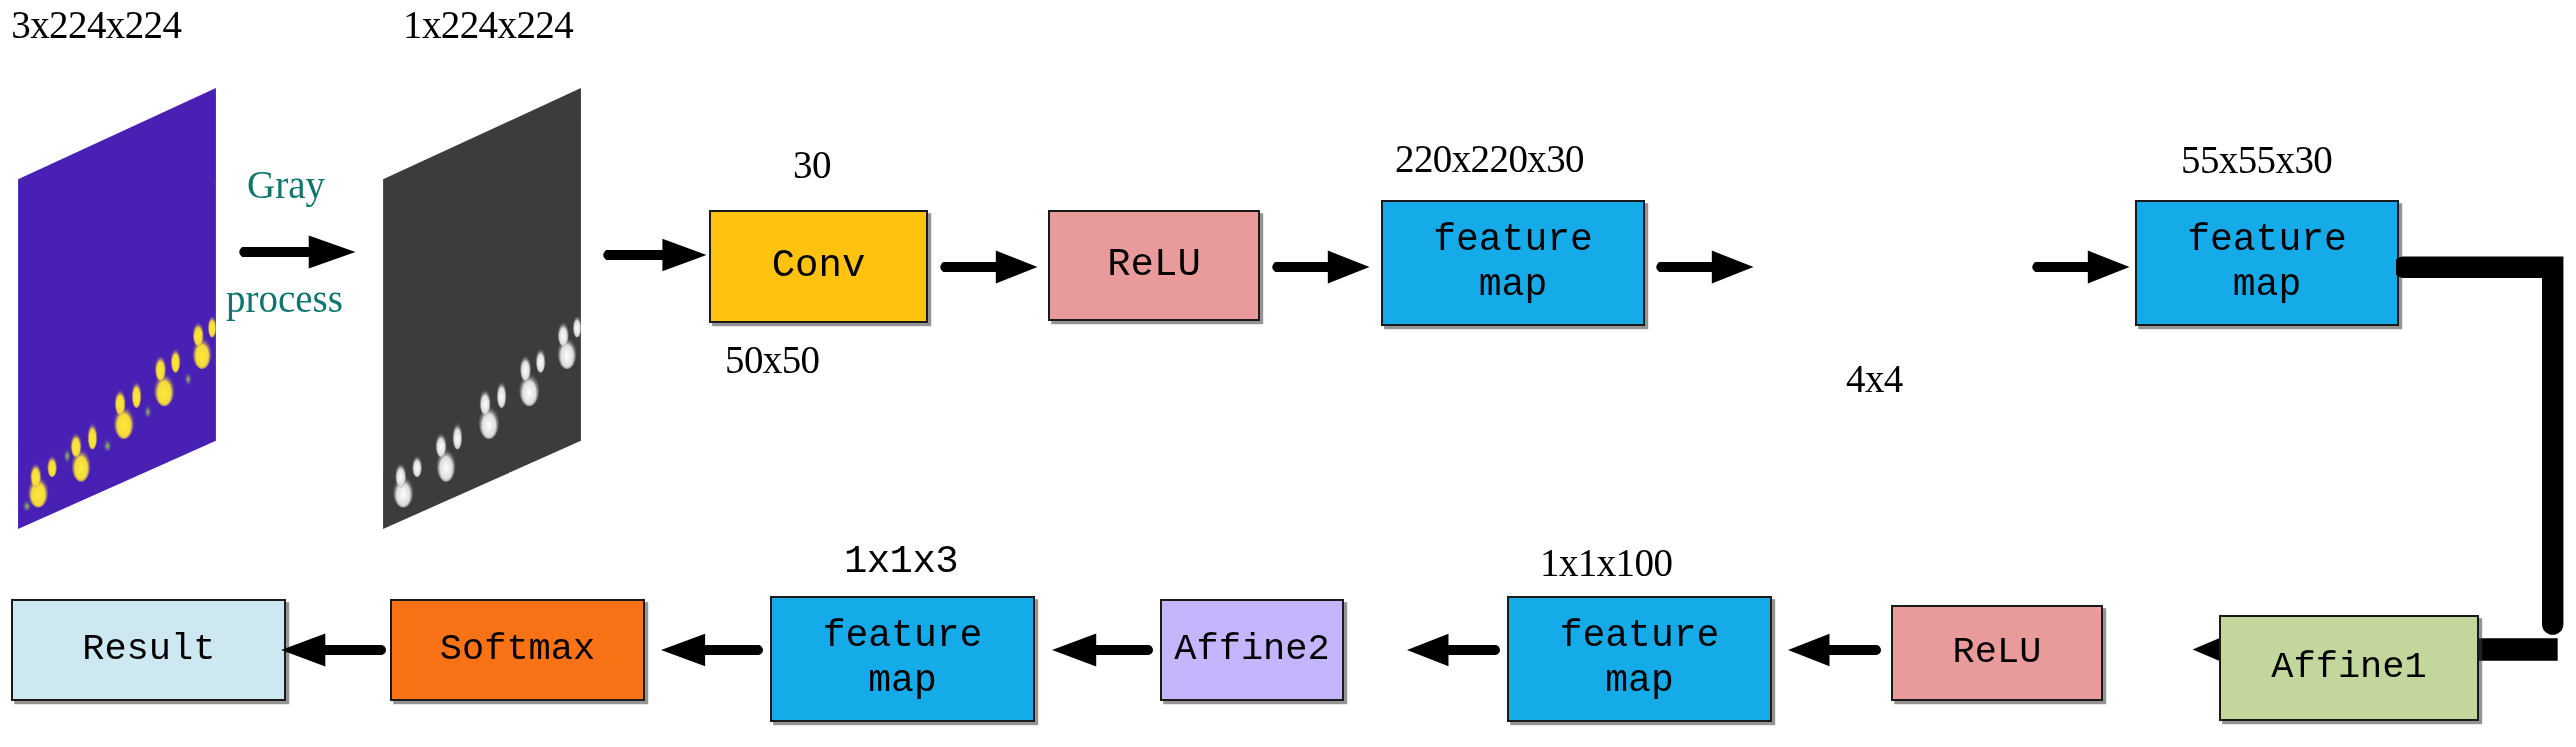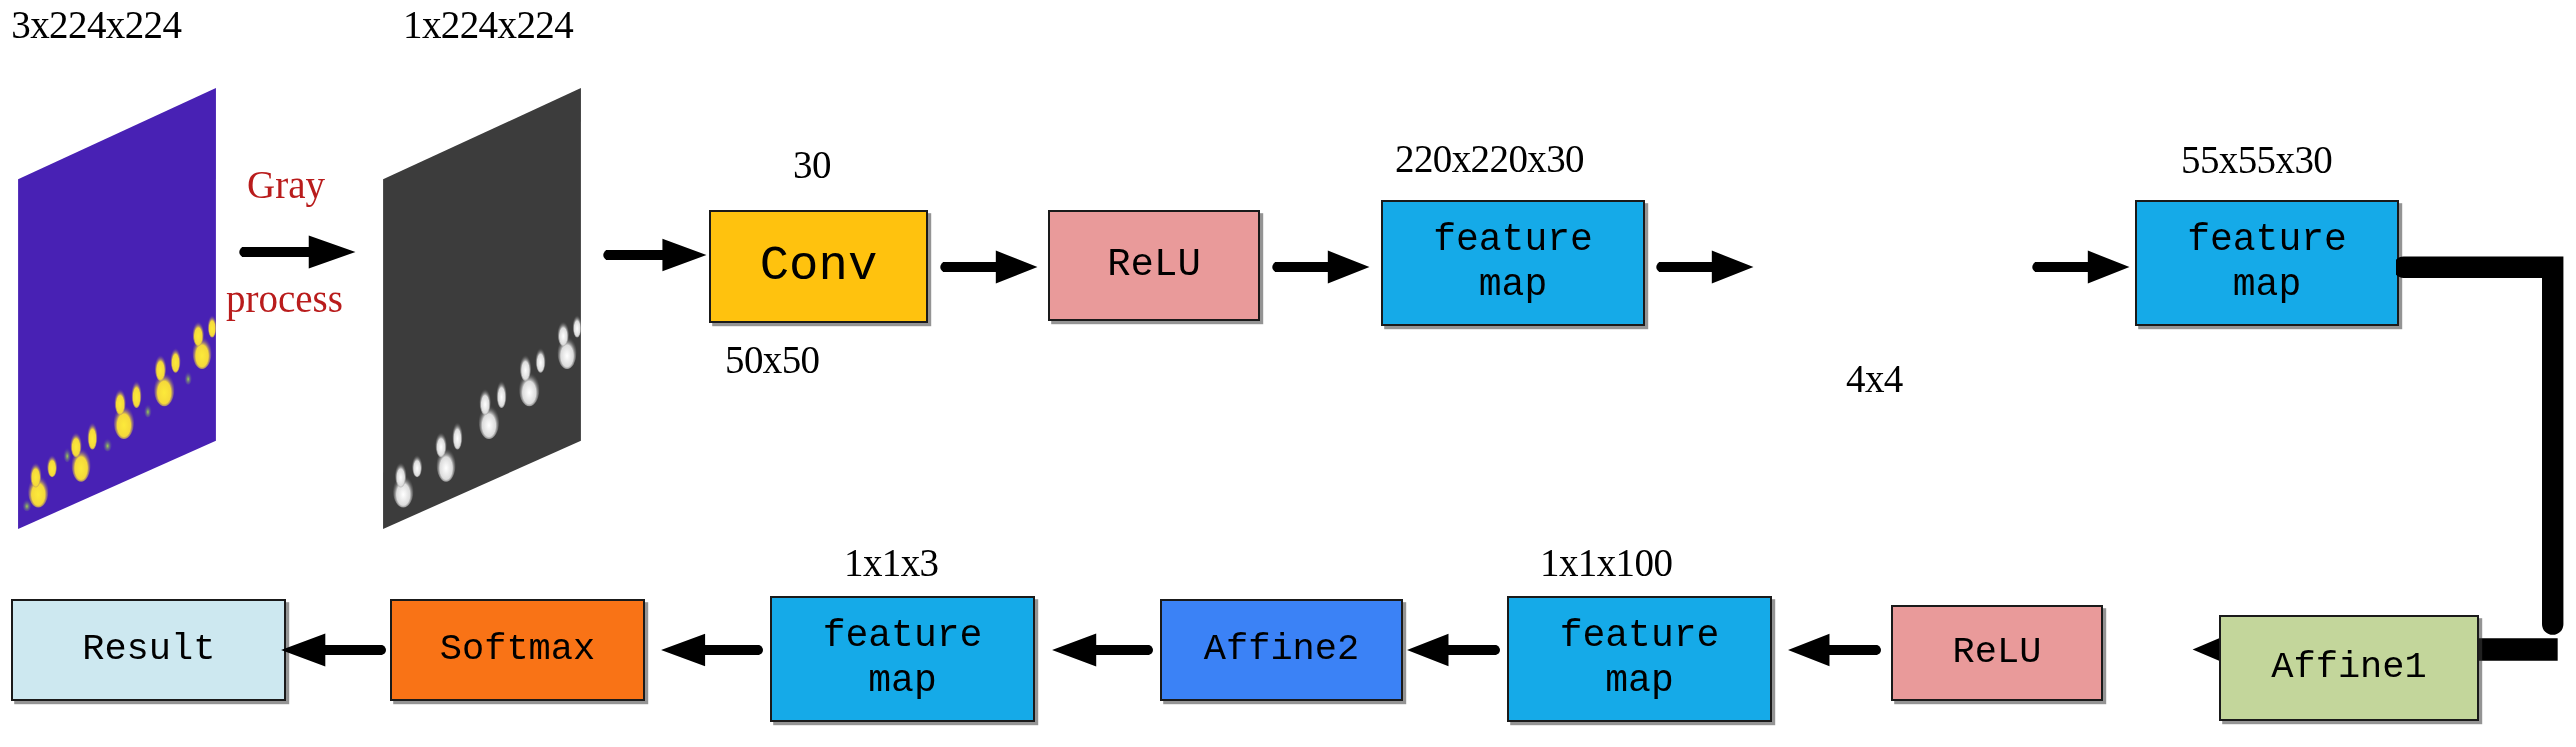--- a/index.html
+++ b/index.html
@@ -25,21 +25,21 @@
     font-size: 39px;
     color: #000000;
     white-space: nowrap;
     line-height: 1;
     letter-spacing: -0.6px;
   }
   .flow-label {
     position: absolute;
     font-family: "Liberation Serif", "DejaVu Serif", serif;
     font-size: 39px;
-    color: #b91c1c;
+    color: #0f766e;
     white-space: nowrap;
     line-height: 1;
   }
 
   
   .node {
     position: absolute;
     box-sizing: border-box;
     border: 2.5px solid #1a1a1a;
     display: flex;
@@ -161,21 +161,21 @@
   </div>
 
   <div class="arrow" style="left:602px; top:236px;">
     <svg width="107" height="38" viewBox="0 0 170 60">
       <path d="M6,22 L96,22 L96,4 L166,30 L96,56 L96,38 L6,38 Z" fill="#000000"></path>
       <circle cx="10" cy="30" r="8" fill="#000000"></circle>
     </svg>
   </div>
 
   <div class="dim-label" style="left:793px; top:145px;">30</div>
-  <div class="node" id="n-conv" style="left:709px; top:210px; width:219px; height:113px; background:#FFC20E; font-size:49px;">
+  <div class="node" id="n-conv" style="left:709px; top:210px; width:219px; height:113px; background:#FFC20E; font-size:39px;">
     <span class="line">Conv</span>
   </div>
   <div class="dim-label" style="left:725px; top:340px;">50x50</div>
 
   <div class="arrow" style="left:939px; top:248px;">
     <svg width="101" height="38" viewBox="0 0 160 60">
       <path d="M6,22 L90,22 L90,4 L156,30 L90,56 L90,38 L6,38 Z" fill="#000000"></path>
       <circle cx="10" cy="30" r="8" fill="#000000"></circle>
     </svg>
   </div>
@@ -248,34 +248,34 @@
     <span class="line">Softmax</span>
   </div>
 
   <div class="arrow" style="left:656px; top:631px;">
     <svg width="107" height="38" viewBox="0 0 170 60">
       <path d="M164,22 L78,22 L78,4 L8,30 L78,56 L78,38 L164,38 Z" fill="#000000"></path>
       <circle cx="162" cy="30" r="8" fill="#000000"></circle>
     </svg>
   </div>
 
-  <div class="dim-label" style="left:844px; top:543px;">1x1x3</div>
+  <div class="dim-label" style="left:844px; top:543px;font-family:Liberation Mono, monospace;">1x1x3</div>
   <div class="node" id="n-fm4" style="left:770px; top:596px; width:265px; height:126px; background:#15AAE8; font-size:38px;">
     <span class="line">feature</span>
     <span class="line">map</span>
   </div>
 
   <div class="arrow" style="left:1047px; top:631px;">
     <svg width="106" height="38" viewBox="0 0 168 60">
       <path d="M162,22 L78,22 L78,4 L8,30 L78,56 L78,38 L162,38 Z" fill="#000000"></path>
       <circle cx="160" cy="30" r="8" fill="#000000"></circle>
     </svg>
   </div>
 
-  <div class="node" id="n-affine2" style="left:1160px; top:599px; width:243px; height:102px; background:#3b82f6; font-size:37px;">
+  <div class="node" id="n-affine2" style="left:1160px; top:599px; width:184px; height:102px; background:#c4b5fd; font-size:37px;">
     <span class="line">Affine2</span>
   </div>
 
   <div class="arrow" style="left:1402px; top:631px;">
     <svg width="98" height="38" viewBox="0 0 156 60">
       <path d="M150,22 L74,22 L74,4 L8,30 L74,56 L74,38 L150,38 Z" fill="#000000"></path>
       <circle cx="148" cy="30" r="8" fill="#000000"></circle>
     </svg>
   </div>
 

